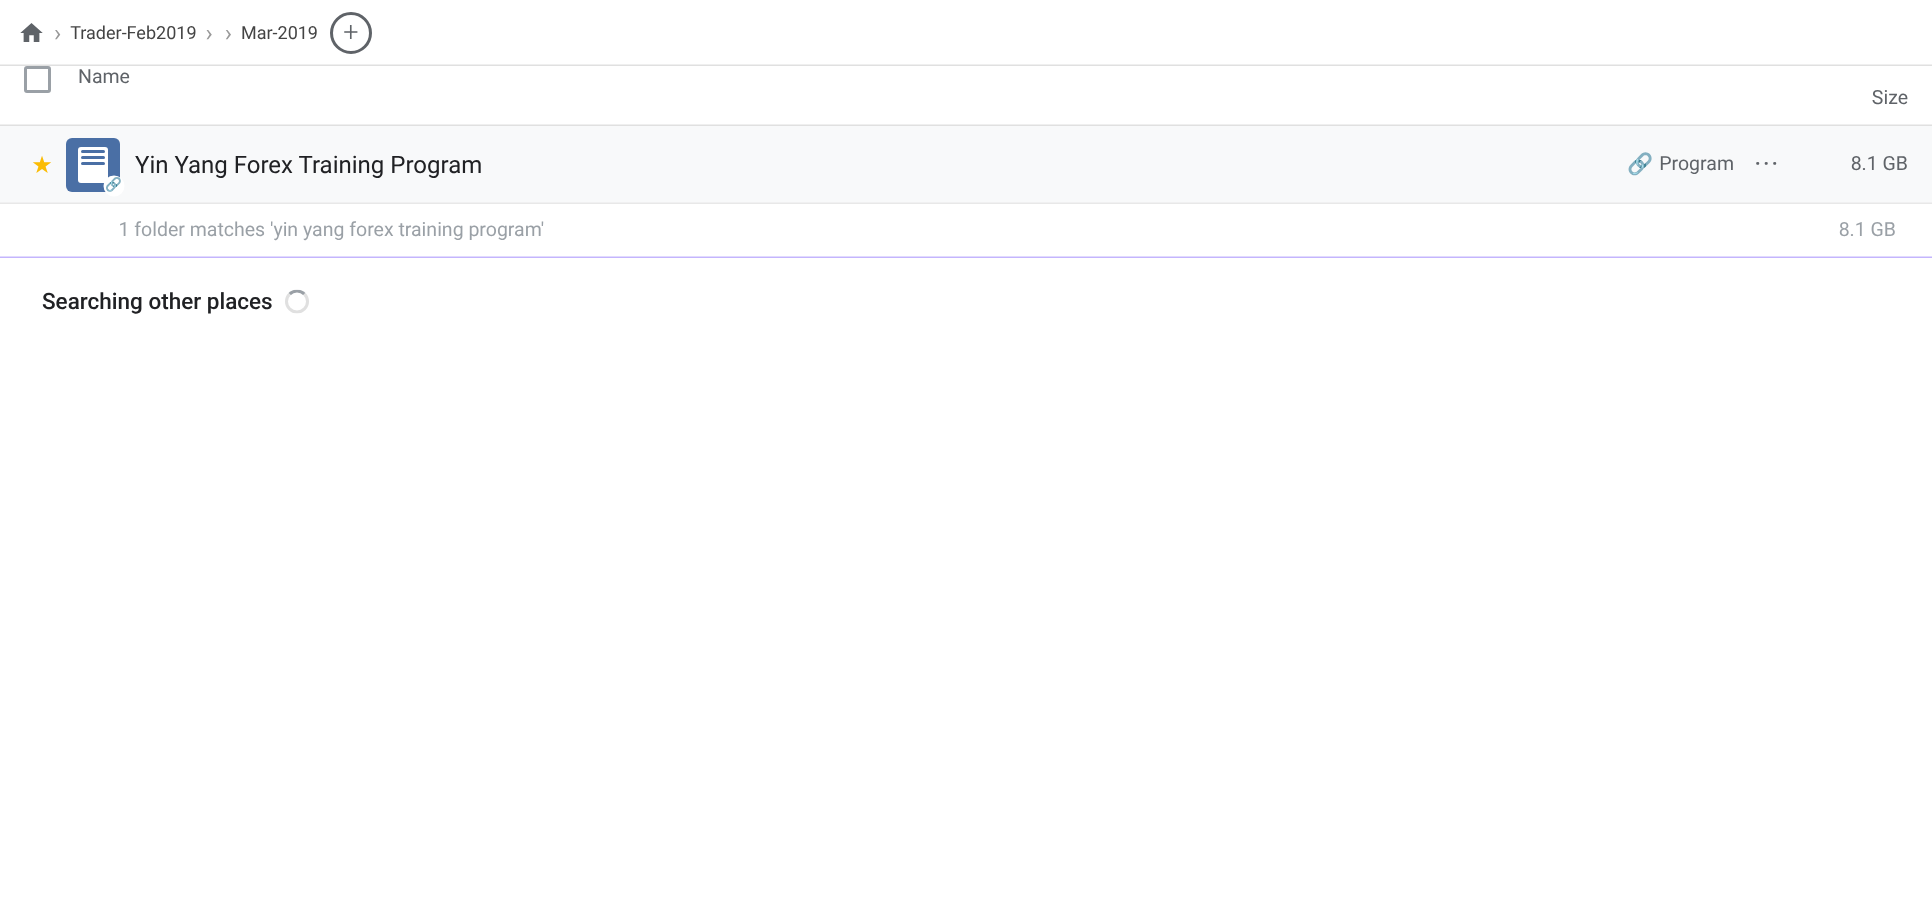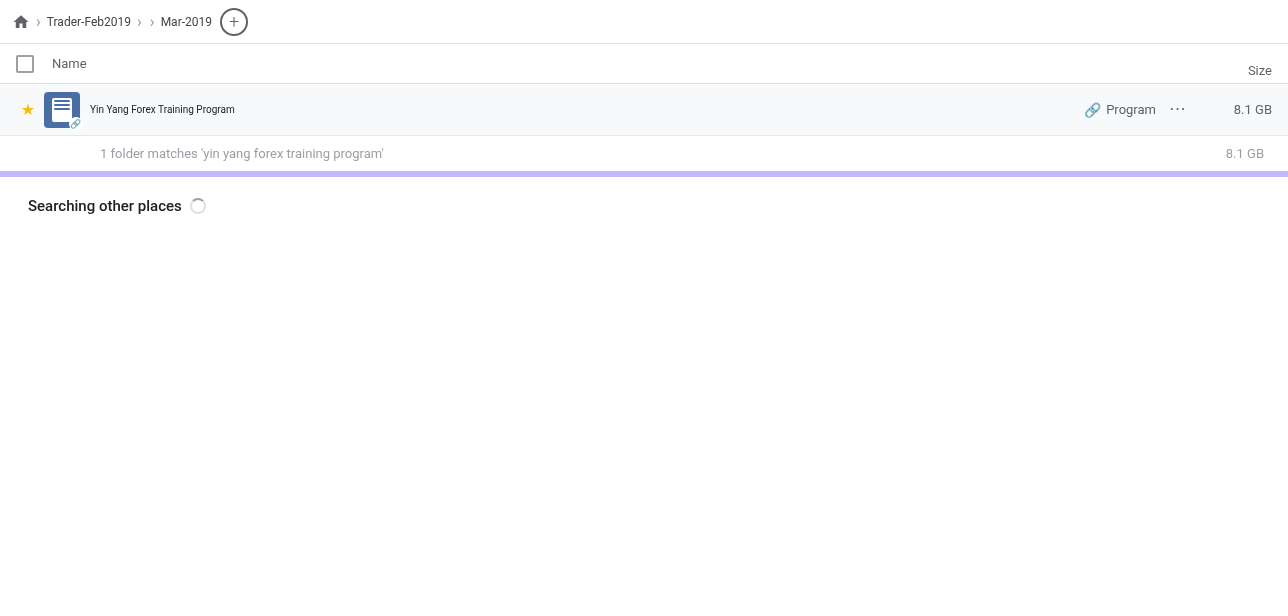--- a/index.html
+++ b/index.html
@@ -56,21 +56,21 @@
       color: #5f6368;
       font-size: 18px;
       font-weight: 300;
       margin-left: 4px;
       flex-shrink: 0;
     }
 
     
     .table-header {
       display: flex;
-      align-items: center;
+      align-items: flex-start;
       padding: 0 16px;
       height: 40px;
       border-bottom: 1px solid #e0e0e0;
       color: #5f6368;
       font-size: 13px;
     }
     .col-checkbox {
       width: 36px;
       flex-shrink: 0;
     }
@@ -157,21 +157,21 @@
       background: #fff;
       border-radius: 50%;
       display: flex;
       align-items: center;
       justify-content: center;
       font-size: 9px;
       color: #4a6fa5;
     }
     .file-name {
       flex: 1;
-      font-size: 10px;
+      font-size: 16px;
       color: #202124;
       cursor: pointer;
       white-space: nowrap;
       overflow: hidden;
       text-overflow: ellipsis;
     }
     .row-actions {
       display: flex;
       align-items: center;
       gap: 8px;
@@ -200,24 +200,24 @@
     }
     .col-size-val {
       width: 80px;
       text-align: right;
       color: #5f6368;
       font-size: 13px;
     }
 
     
     .match-info {
-      padding: 10px 16px 10px 100px;
+      padding: 10px 16px 10px 79px;
       color: #9aa0a6;
       font-size: 13px;
-      border-bottom: 6px solid #c4b5fd;
+      border-bottom: 1px solid #c4b5fd;
       display: flex;
       justify-content: space-between;
     }
     .match-size {
       color: #9aa0a6;
       font-size: 13px;
       padding-right: 8px;
     }
 
     

